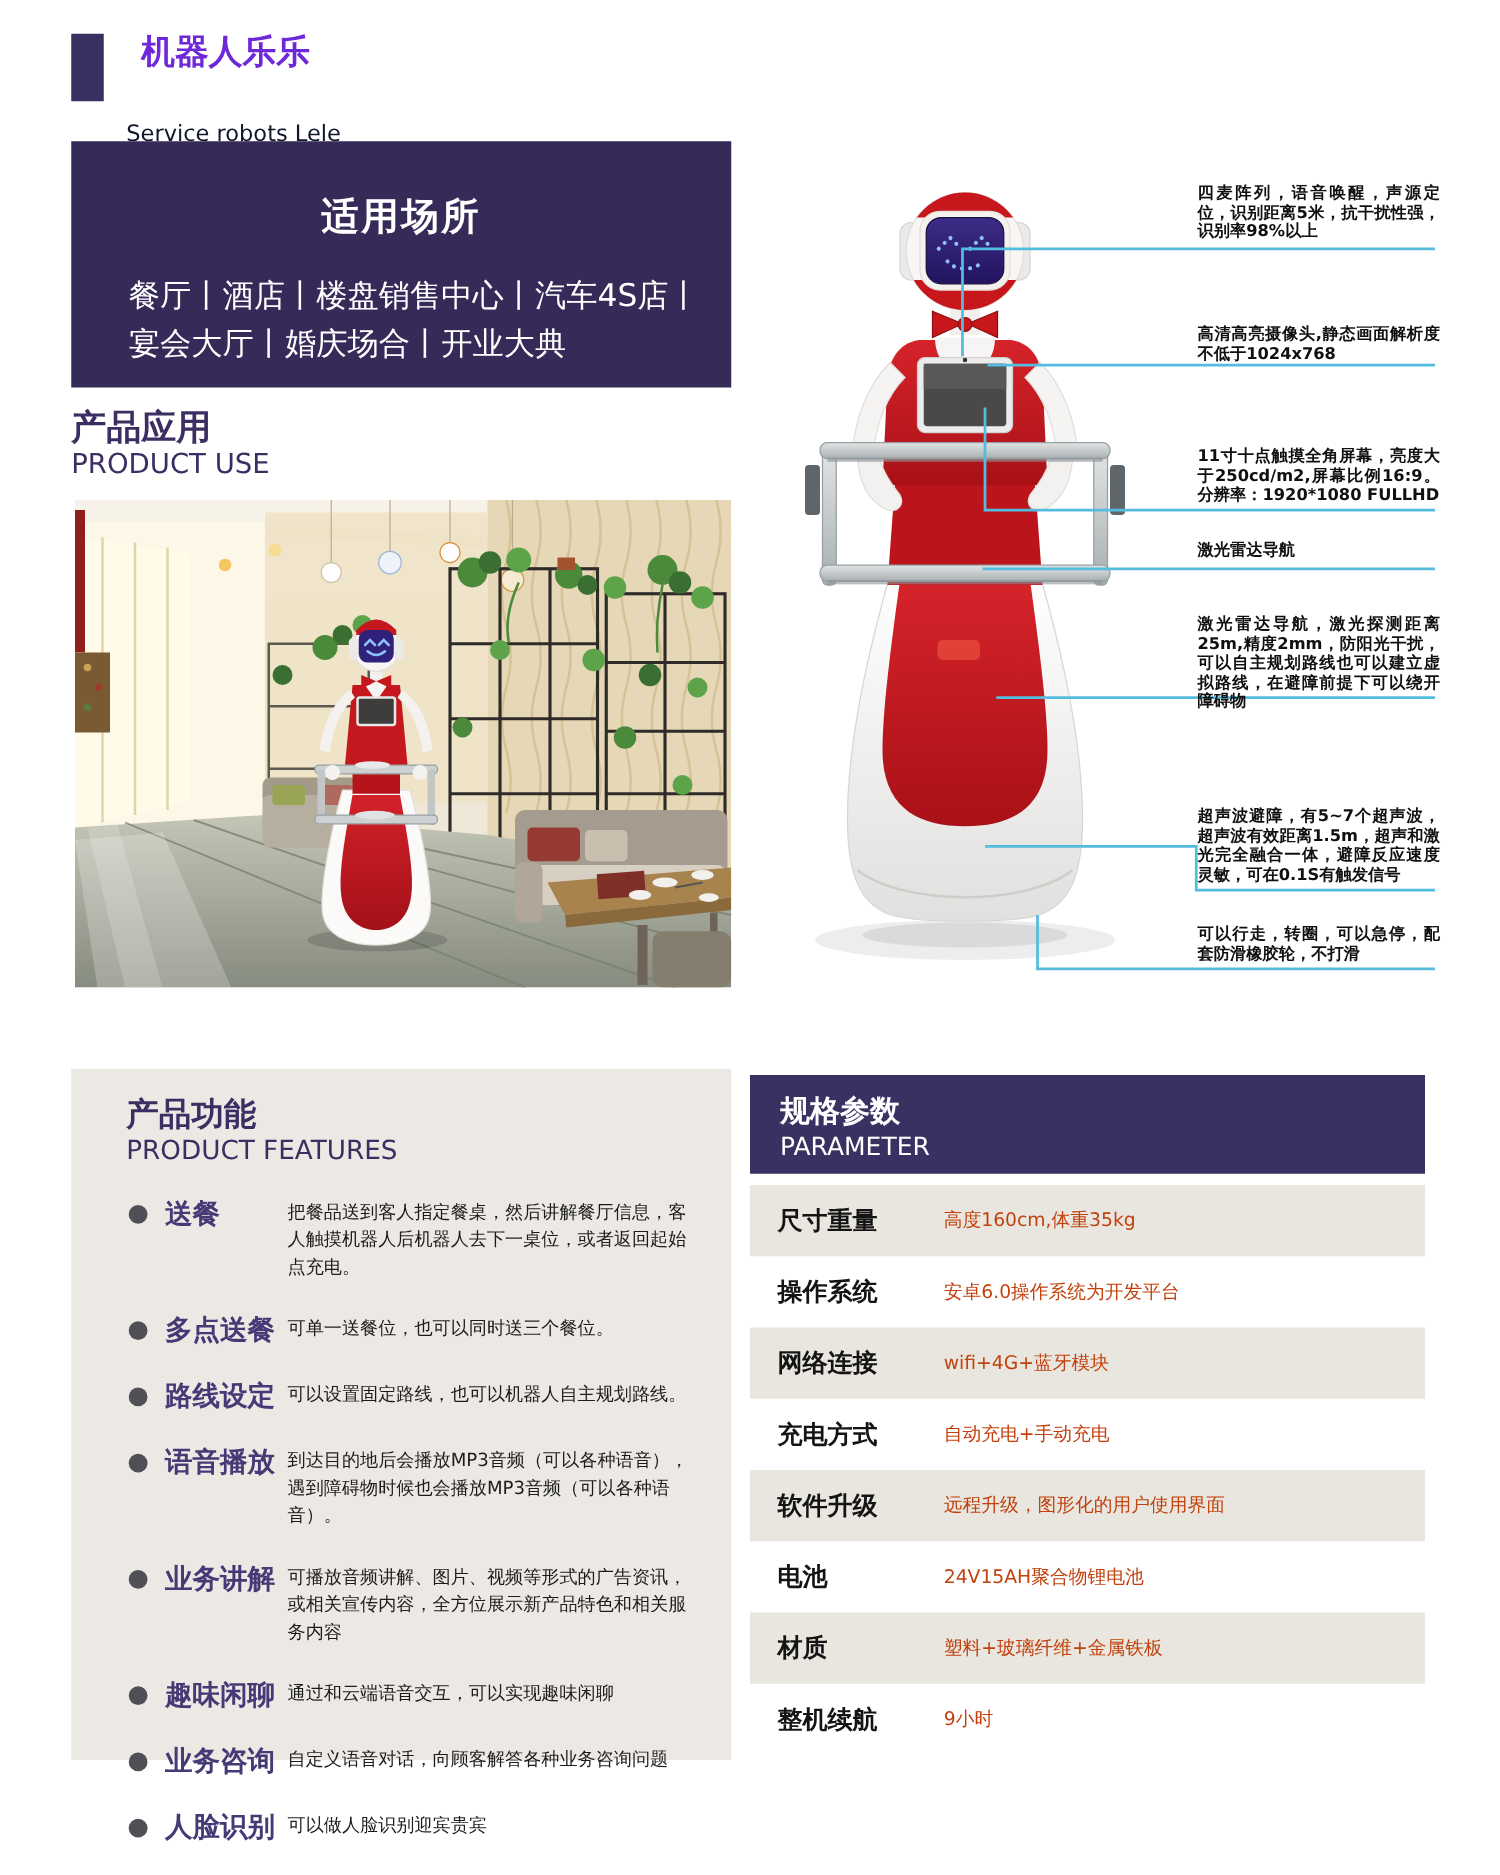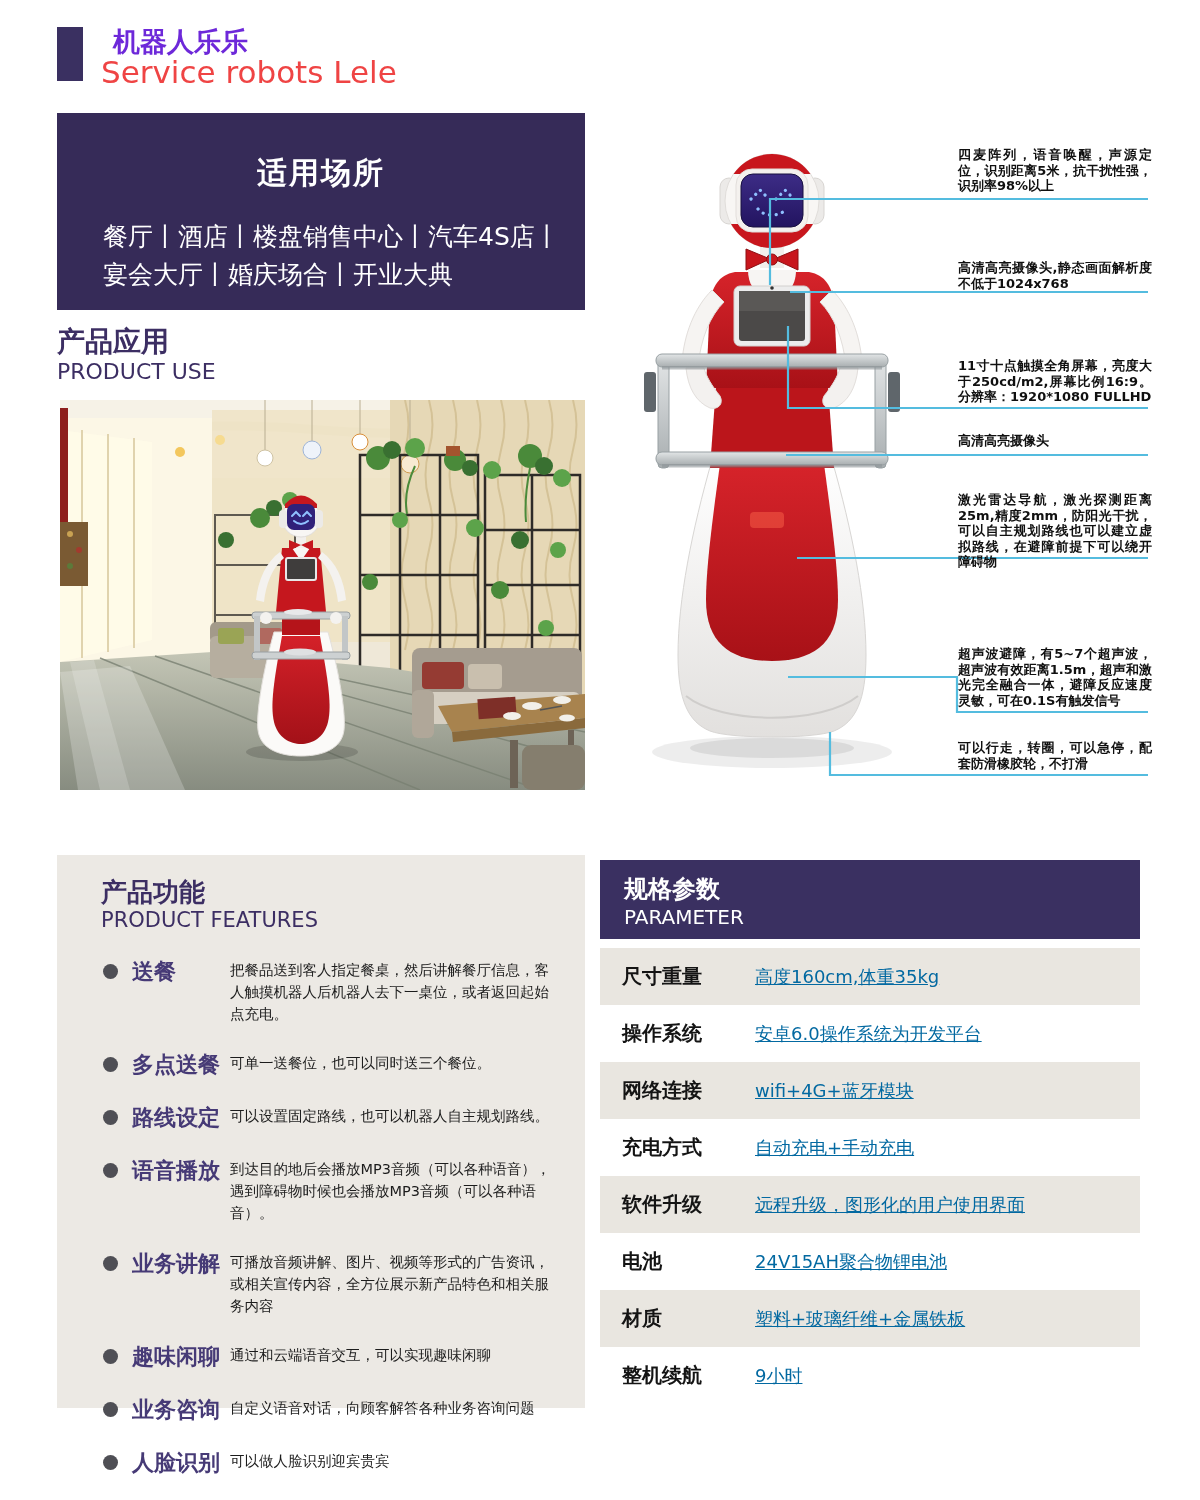--- a/index.html
+++ b/index.html
@@ -2,21 +2,21 @@
 <html><head>
 <meta charset="utf-8">
 <style>
   html,body{margin:0;padding:0;background:#ffffff;}
   .page{position:relative;width:1200px;height:1500px;background:#ffffff;overflow:hidden;
         font-family:"DejaVu Sans","Liberation Sans",sans-serif;color:#111;}
   
   .hdr{position:absolute;left:57px;top:27px;display:flex;}
   .hdr-bar{width:26px;height:54px;background:#3a3061;margin-right:18px;}
   .hdr-cn{font-size:27px;font-weight:bold;color:#6d28d9;line-height:30px;margin-left:12px;}
-  .hdr-en{font-size:31px;color:#ef4444;line-height:30px;}
+  .hdr-en{font-size:18px;color:#0f172a;line-height:30px;margin-top:36px;}
   
   .appbox{position:absolute;left:57px;top:113px;width:528px;height:197px;background:#362b58;color:#fff;}
   .appbox-title{margin-top:40px;text-align:center;font-size:30px;font-weight:bold;letter-spacing:2px;}
   .appbox-body{margin:24px 0 0 46px;font-size:25px;line-height:38px;}
   
   .use-head{position:absolute;left:57px;top:326px;color:#3c2e63;}
   .use-cn{font-size:28px;font-weight:bold;line-height:32px;}
   .use-en{font-size:22px;line-height:28px;}
   
   .photo{position:absolute;left:60px;top:400px;width:525px;height:390px;}
@@ -37,21 +37,21 @@
   .fdesc{flex:1;font-size:14.5px;line-height:22px;color:#1c1c1c;}
   
   .params{position:absolute;left:600px;top:860px;width:540px;}
   .params-head{background:#3a3061;color:#fff;height:79px;box-sizing:border-box;padding:14px 0 0 24px;}
   .par-cn{font-size:24px;font-weight:bold;line-height:30px;}
   .par-en{font-size:20px;line-height:26px;}
   .ptable{margin-top:9px;}
   .prow{display:flex;align-items:center;height:57px;padding-left:22px;box-sizing:border-box;}
   .prow.gray{background:#e9e6e0;}
   .plabel{flex:0 0 133px;font-size:20px;font-weight:bold;color:#141414;}
-  .pvalue{font-size:18px;color:#0369a1;text-decoration:underline;}
+  .pvalue{font-size:15px;color:#c2410c;}
   svg{display:block;}
 </style>
 </head>
 <body>
 
 <div class="page">
 
   <div class="hdr">
     <div class="hdr-bar"></div>
     <div>
@@ -326,21 +326,21 @@
       <path d="M186,325 L548,325"></path>
       <path d="M197,428 L548,428"></path>
       <path d="M188,547 L357,547 L357,582 L548,582"></path>
       <path d="M230,602 L230,645 L548,645"></path>
     </g>
   </svg>
 
   <div class="callout c1">四麦阵列，语音唤醒，声源定位，识别距离5米，抗干扰性强，识别率98%以上</div>
   <div class="callout c2">高清高亮摄像头,静态画面解析度不低于1024x768</div>
   <div class="callout c3">11寸十点触摸全角屏幕，亮度大于250cd/m2,屏幕比例16:9。分辨率：1920*1080 FULLHD</div>
-  <div class="callout c4">高清高亮摄像头</div>
+  <div class="callout c4">激光雷达导航</div>
   <div class="callout c5">激光雷达导航，激光探测距离25m,精度2mm，防阳光干扰，可以自主规划路线也可以建立虚拟路线，在避障前提下可以绕开障碍物</div>
   <div class="callout c6">超声波避障，有5~7个超声波，超声波有效距离1.5m，超声和激光完全融合一体，避障反应速度灵敏，可在0.1S有触发信号</div>
   <div class="callout c7">可以行走，转圈，可以急停，配套防滑橡胶轮，不打滑</div>
 
   <div class="features">
     <div class="feat-head-cn">产品功能</div>
     <div class="feat-head-en">PRODUCT FEATURES</div>
 
     <div class="feat">
       <span class="dot"></span>

